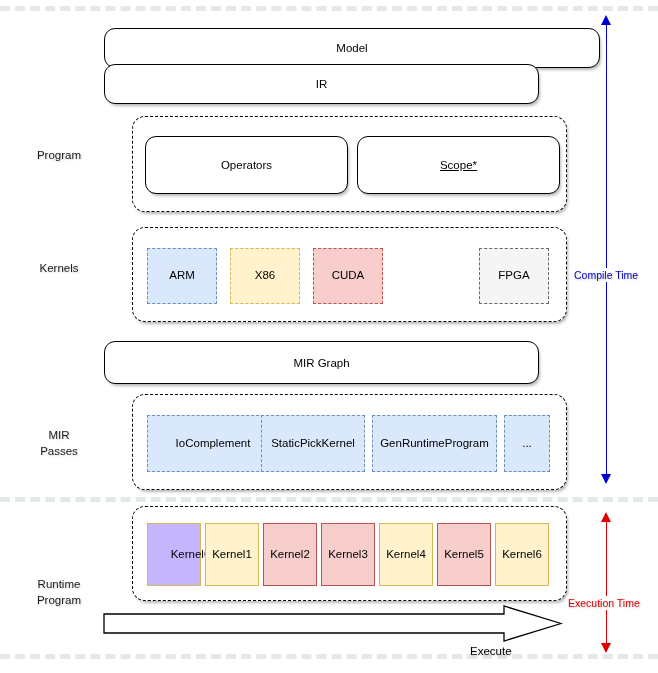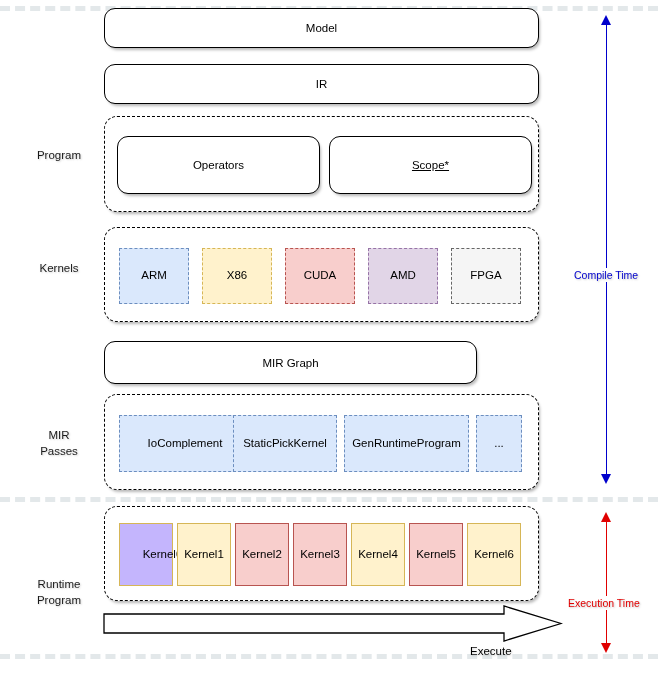--- a/index.html
+++ b/index.html
@@ -44,20 +44,21 @@
   }
 
   
   .group {
     position: absolute;
     box-sizing: border-box;
     background: #ffffff;
     border: 1.5px dashed #000000;
     border-radius: 13px;
     box-shadow: 2px 3px 3px -1px rgba(0,0,0,0.28);
+    margin-left: 28px;
   }
 
   
   .tile {
     position: absolute;
     box-sizing: border-box;
     display: flex;
     align-items: center;
     justify-content: center;
     font-size: 11.5px;
@@ -127,21 +128,21 @@
   <div class="phase-divider" style="top:497px;"></div>
   <div class="phase-divider" style="top:654px;"></div>
 
   <div class="side-label" style="left:14px; top:148px; width:90px;">Program</div>
   <div class="side-label" style="left:14px; top:261px; width:90px;">Kernels</div>
   <div class="side-label" style="left:14px; top:428px; width:90px;">MIR
 Passes</div>
   <div class="side-label" style="left:14px; top:539px; width:90px;margin-top:38px;">Runtime
 Program</div>
 
-  <div class="box" style="left:104px; top:8px; width:435px; height:40px;">
+  <div class="box" style="left:104px; top:28px; width:496px; height:40px;">
     <span>Model</span>
   </div>
 
   <div class="box" style="left:104px; top:64px; width:435px; height:40px;">
     <span>IR</span>
   </div>
 
   <div class="group" style="left:104px; top:116px; width:435px; height:96px;">
     <div class="box" style="left:12px; top:19px; width:203px; height:58px;">
       <span>Operators</span>
@@ -154,29 +155,26 @@
   <div class="group" style="left:104px; top:227px; width:435px; height:95px;">
     <div class="tile" id="kernel-tile-0" style="left: 14px; top: 20px; width: 70px; height: 56px; background: rgb(218, 232, 252); border-color: rgb(108, 142, 191);">
       <span>ARM</span>
     </div>
     <div class="tile" id="kernel-tile-1" style="left: 97px; top: 20px; width: 70px; height: 56px; background: rgb(255, 242, 204); border-color: rgb(214, 182, 86);">
       <span>X86</span>
     </div>
     <div class="tile" id="kernel-tile-2" style="left: 180px; top: 20px; width: 70px; height: 56px; background: rgb(248, 206, 204); border-color: rgb(184, 84, 80);">
       <span>CUDA</span>
     </div>
-    <div class="tile" id="kernel-tile-3" style="left: 263px; top: 20px; width: 70px; height: 56px; background: rgb(225, 213, 231); border-color: rgb(150, 115, 166);">
-      <span>AMD</span>
-    </div>
     <div class="tile" id="kernel-tile-4" style="left: 346px; top: 20px; width: 70px; height: 56px; background: rgb(245, 245, 245); border-color: rgb(102, 102, 102); text-align: right;">
       <span>FPGA</span>
     </div>
   </div>
 
-  <div class="box" style="left:104px; top:341px; width:373px; height:43px;">
+  <div class="box" style="left:104px; top:341px; width:435px; height:43px;">
     <span>MIR Graph</span>
   </div>
 
   <div class="group" style="left:104px; top:394px; width:435px; height:96px;">
     <div class="tile" id="mir-pass-0" style="left: 14px; top: 20px; width: 132px; height: 57px; background: rgb(218, 232, 252); border-color: rgb(108, 142, 191);">
       <span>IoComplement</span>
     </div>
     <div class="tile" id="mir-pass-1" style="left: 128px; top: 20px; width: 104px; height: 57px; background: rgb(218, 232, 252); border-color: rgb(108, 142, 191);">
       <span>StaticPickKernel</span>
     </div>

